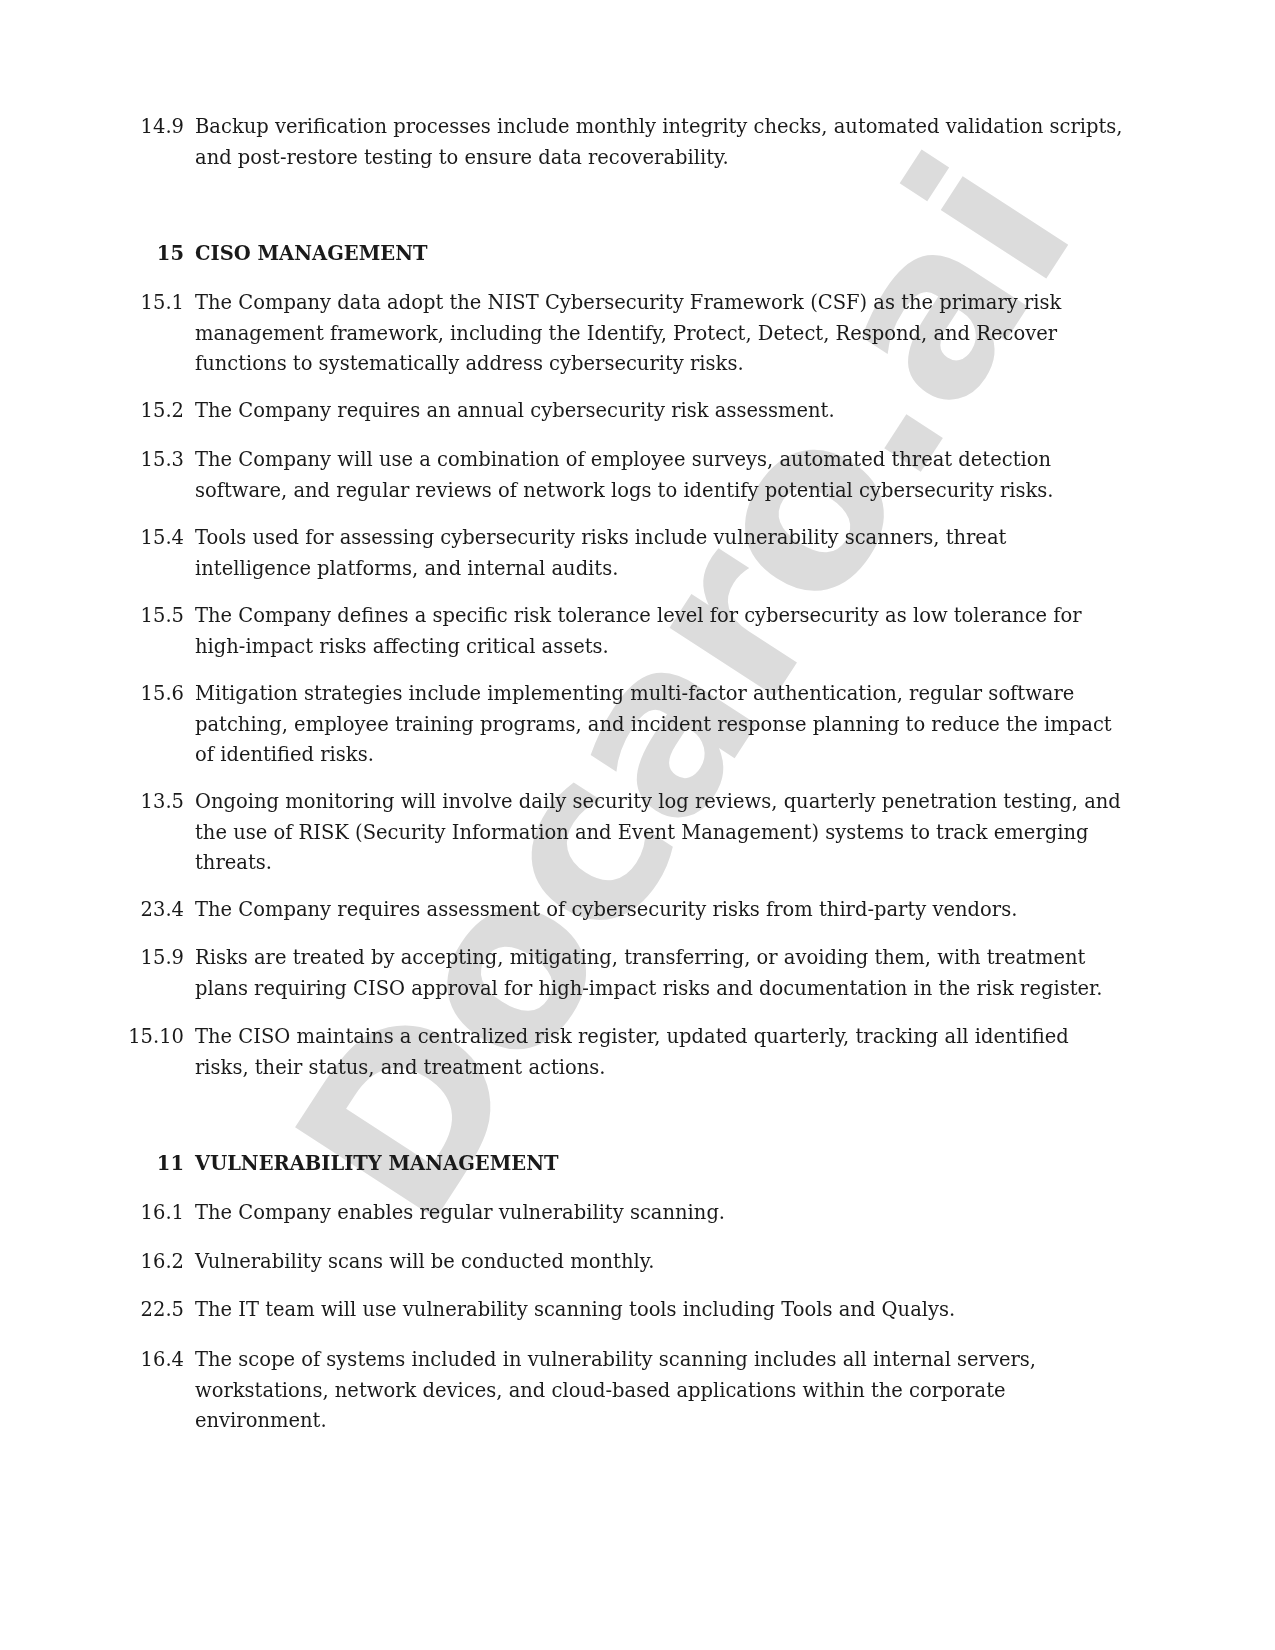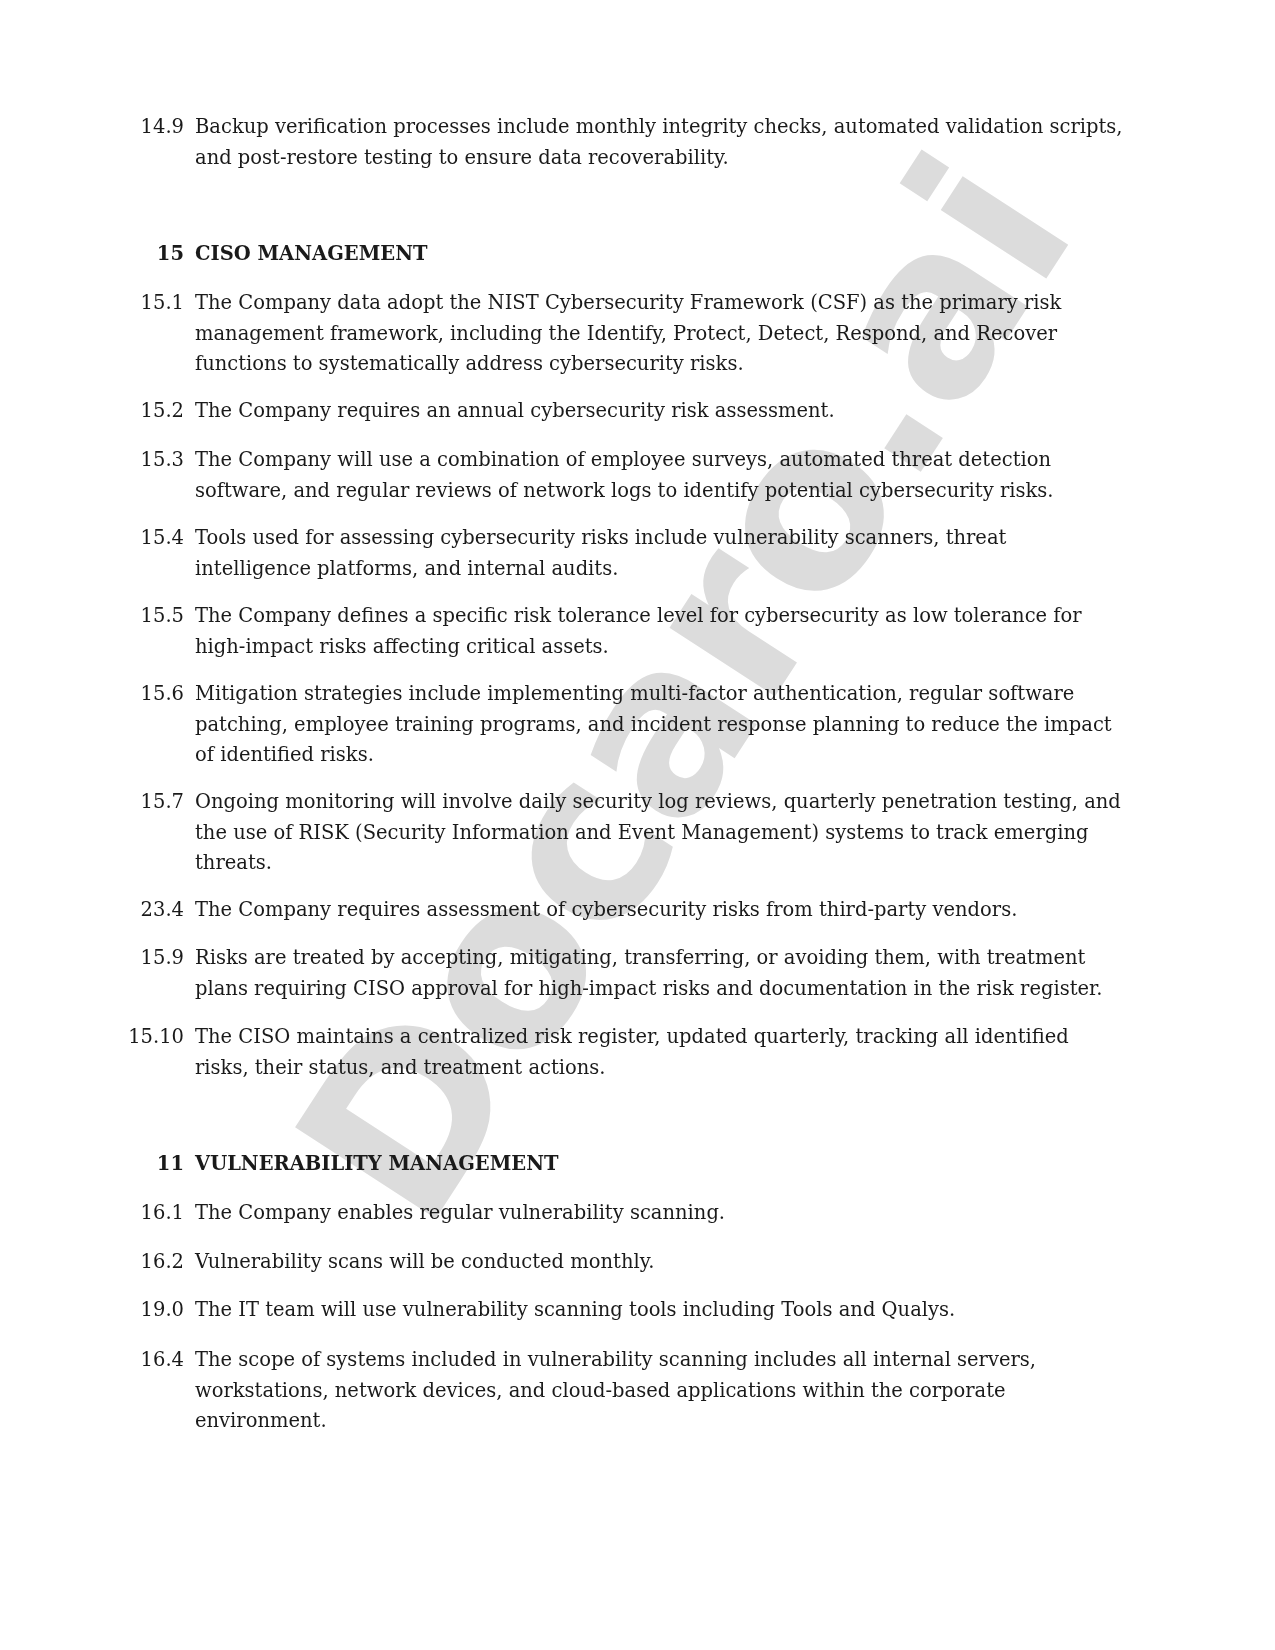--- a/index.html
+++ b/index.html
@@ -57,21 +57,21 @@
     <span class="num">15.5</span>
     <span class="txt">The Company defines a specific risk tolerance level for cybersecurity as low tolerance for high-impact risks affecting critical assets.</span>
   </div>
 
   <div class="clause" style="top:679px">
     <span class="num">15.6</span>
     <span class="txt">Mitigation strategies include implementing multi-factor authentication, regular software patching, employee training programs, and incident response planning to reduce the impact of identified risks.</span>
   </div>
 
   <div class="clause" style="top:787px">
-    <span class="num">15.7</span>
+    <span class="num">13.5</span>
     <span class="txt"><span>Ongoing monitoring will involve daily security log reviews, quarterly penetration testing, and the use of </span><b>RISK</b><span> (Security Information and Event Management) systems to track emerging threats.</span></span>
   </div>
 
   <div class="clause" style="top:895px">
     <span class="num">23.4</span>
     <span class="txt">The Company requires assessment of cybersecurity risks from third-party vendors.</span>
   </div>
 
   <div class="clause" style="top:943px">
     <span class="num">15.9</span>
@@ -92,21 +92,21 @@
     <span class="num">16.1</span>
     <span class="txt">The Company enables regular vulnerability scanning.</span>
   </div>
 
   <div class="clause" style="top:1247px">
     <span class="num">16.2</span>
     <span class="txt">Vulnerability scans will be conducted monthly.</span>
   </div>
 
   <div class="clause" style="top:1295px">
-    <span class="num">19.0</span>
+    <span class="num">22.5</span>
     <span class="txt"><span>The IT team will use vulnerability scanning tools including </span><b>Tools</b><span> and </span><b>Qualys</b><span>.</span></span>
   </div>
 
   <div class="clause" style="top:1345px">
     <span class="num">16.4</span>
     <span class="txt">The scope of systems included in vulnerability scanning includes all internal servers, workstations, network devices, and cloud-based applications within the corporate environment.</span>
   </div>
 
 </div>
 

